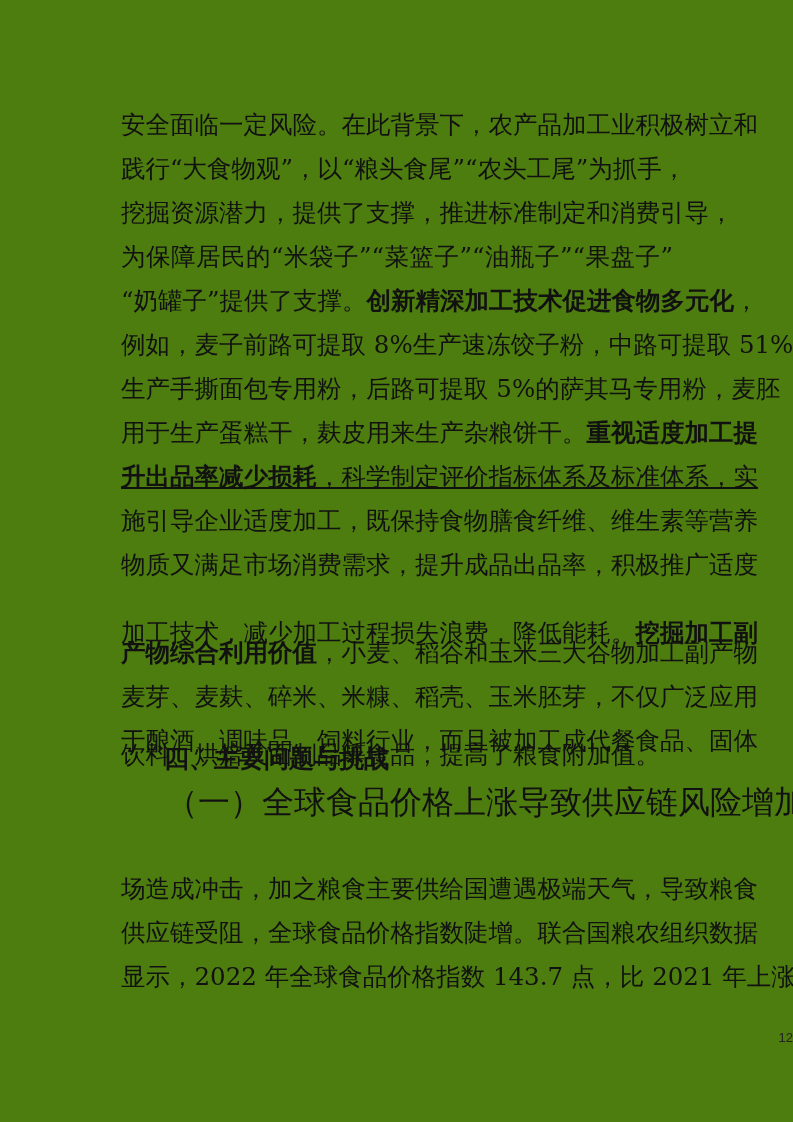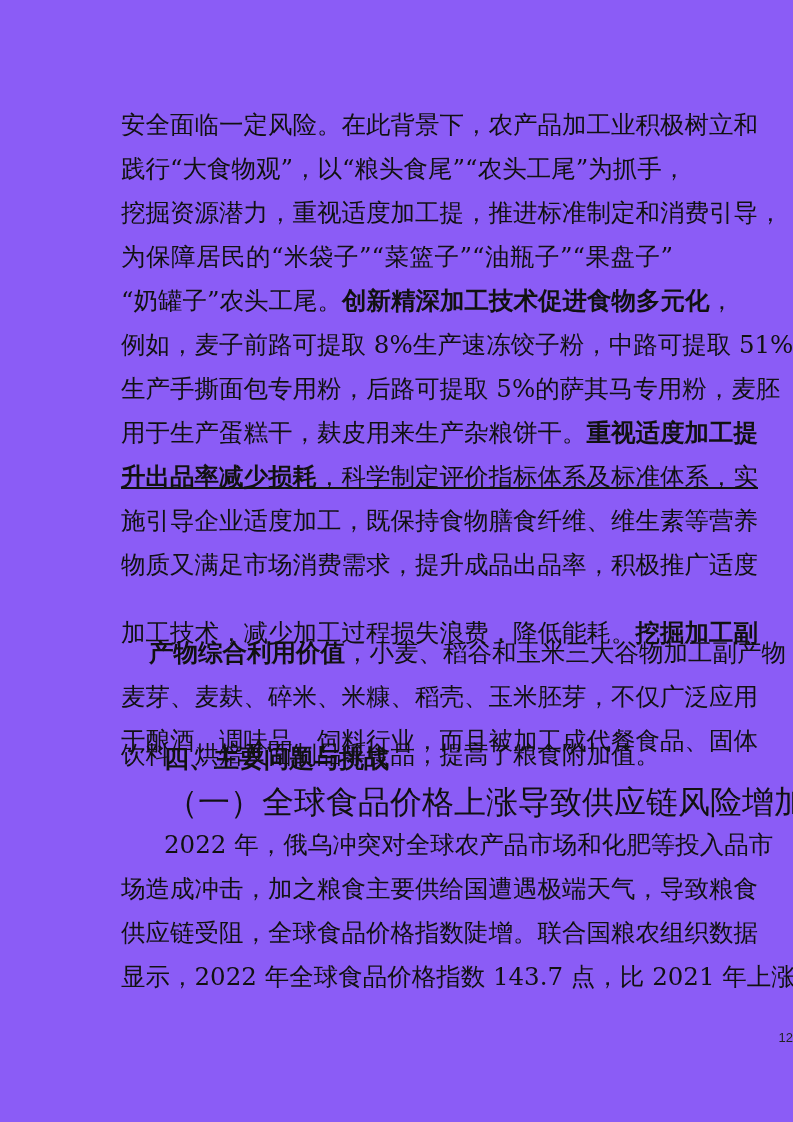--- a/index.html
+++ b/index.html
@@ -1,55 +1,54 @@
 <!DOCTYPE html>
 <html><head>
 <meta charset="utf-8">
 <style>
   html, body { margin: 0; padding: 0; background: #ffffff; }
   body { width: 793px; height: 1122px; position: relative; overflow: hidden;
          font-family: "DejaVu Serif", "Liberation Serif", serif; color: #111; }
-  .page { position: absolute; left: 0; top: 0; width: 793px; height: 1122px; background: #8b5cf6; }
+  .page { position: absolute; left: 0; top: 0; width: 793px; height: 1122px; background: #4d7c0f; }
   .line { position: absolute; left: 121px; width: 552px; height: 44px; line-height: 44px;
           font-size: 24.5px; white-space: nowrap; text-align: justify; text-align-last: justify; letter-spacing: 0; }
   .line.last { text-align-last: left; }
   .bold { font-weight: bold; font-family: "DejaVu Sans", "Liberation Sans", sans-serif; }
   .heading { position: absolute; left: 164px; font-size: 25px; font-weight: bold;
              font-family: "DejaVu Sans", "Liberation Sans", sans-serif; height: 44px; line-height: 44px; white-space: nowrap; }
   .subheading { position: absolute; left: 166px; font-size: 32px; height: 44px; line-height: 44px; white-space: nowrap;
                 font-family: Liberation Sans, sans-serif; }
   .indent { left: 164px; width: 509px; }
   .page-number { position: absolute; left: 0; width: 793px; top: 1030px; text-align: right;
                  font-size: 13px; font-family: "Liberation Sans", sans-serif; color: #222; }
 </style>
 </head>
 <body>
 
 <div class="page">
   <div id="para1">
       <div class="line" style="top: 103px;"><span>安全面临一定风险。在此背景下，农产品加工业积极树立和</span></div>
       <div class="line" style="top: 147px;"><span>践行“大食物观”，以“粮头食尾”“农头工尾”为抓手，</span></div>
-      <div class="line" style="top: 191px;"><span>挖掘资源潜力，重视适度加工提，推进标准制定和消费引导，</span></div>
+      <div class="line" style="top: 191px;"><span>挖掘资源潜力，提供了支撑，推进标准制定和消费引导，</span></div>
       <div class="line" style="top: 235px;"><span>为保障居民的“米袋子”“菜篮子”“油瓶子”“果盘子”</span></div>
-      <div class="line" style="top: 279px;"><span>“奶罐子”农头工尾。</span><span class="bold">创新精深加工技术促进食物多元化</span><span>，</span></div>
+      <div class="line" style="top: 279px;"><span>“奶罐子”提供了支撑。</span><span class="bold">创新精深加工技术促进食物多元化</span><span>，</span></div>
       <div class="line" style="top: 323px;"><span>例如，麦子前路可提取 8%生产速冻饺子粉，中路可提取 51%</span></div>
       <div class="line" style="top: 367px;"><span>生产手撕面包专用粉，后路可提取 5%的萨其马专用粉，麦胚</span></div>
       <div class="line" style="top: 411px;"><span>用于生产蛋糕干，麸皮用来生产杂粮饼干。</span><span class="bold">重视适度加工提</span></div>
       <div class="line" style="top: 455px; text-decoration: underline;"><span class="bold">升出品率减少损耗</span><span>，科学制定评价指标体系及标准体系，实</span></div>
       <div class="line" style="top: 499px;"><span>施引导企业适度加工，既保持食物膳食纤维、维生素等营养</span></div>
       <div class="line" style="top: 543px;"><span>物质又满足市场消费需求，提升成品出品率，积极推广适度</span></div>
       <div class="line" style="top: 611px;"><span>加工技术，减少加工过程损失浪费，降低能耗。</span><span class="bold">挖掘加工副</span></div>
-      <div class="line" style="top: 631px; margin-left: 28px;"><span class="bold">产物综合利用价值</span><span>，小麦、稻谷和玉米三大谷物加工副产物</span></div>
+      <div class="line" style="top: 631px;"><span class="bold">产物综合利用价值</span><span>，小麦、稻谷和玉米三大谷物加工副产物</span></div>
       <div class="line" style="top: 675px;"><span>麦芽、麦麸、碎米、米糠、稻壳、玉米胚芽，不仅广泛应用</span></div>
       <div class="line" style="top: 719px;"><span>于酿酒、调味品、饲料行业，而且被加工成代餐食品、固体</span></div>
       <div class="line last" style="top: 733px;"><span>饮料、烘焙及面制品等食品，提高了粮食附加值。</span></div>
     </div>
 
   <div class="heading" style="top:737px;">四、主要问题与挑战</div>
   <div class="subheading" style="top:780px;">（一）全球食品价格上涨导致供应链风险增加</div>
 
-  <div class="line indent" style="top:823px;">2022 年，俄乌冲突对全球农产品市场和化肥等投入品市</div>
   <div class="line" style="top:867px;">场造成冲击，加之粮食主要供给国遭遇极端天气，导致粮食</div>
   <div class="line" style="top:911px;">供应链受阻，全球食品价格指数陡增。联合国粮农组织数据</div>
   <div class="line" style="top:955px;">显示，2022 年全球食品价格指数 143.7 点，比 2021 年上涨</div>
 
   <div class="page-number">12</div>
 </div>
 
 </body></html>

